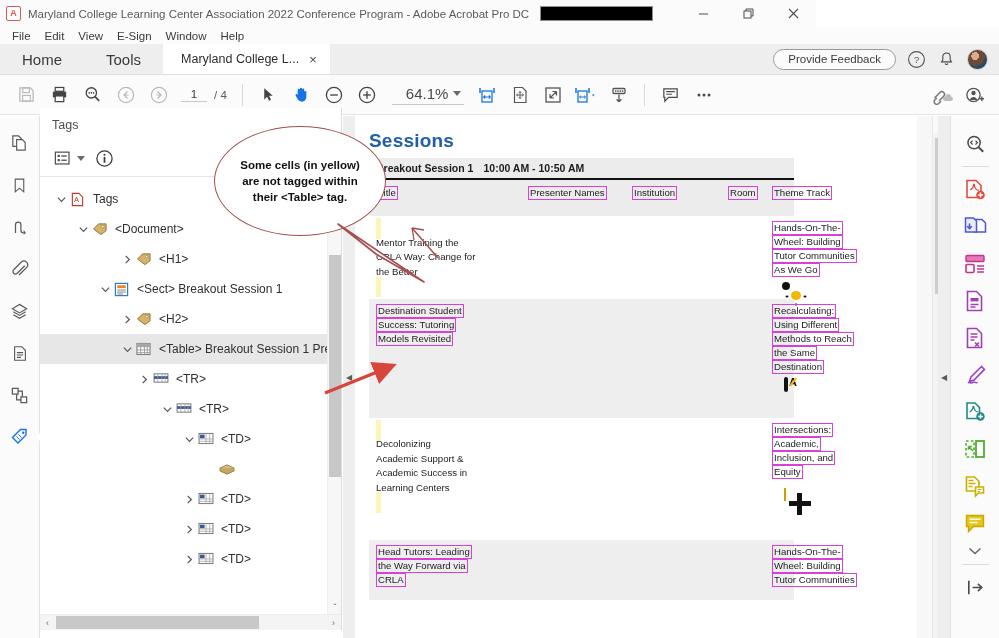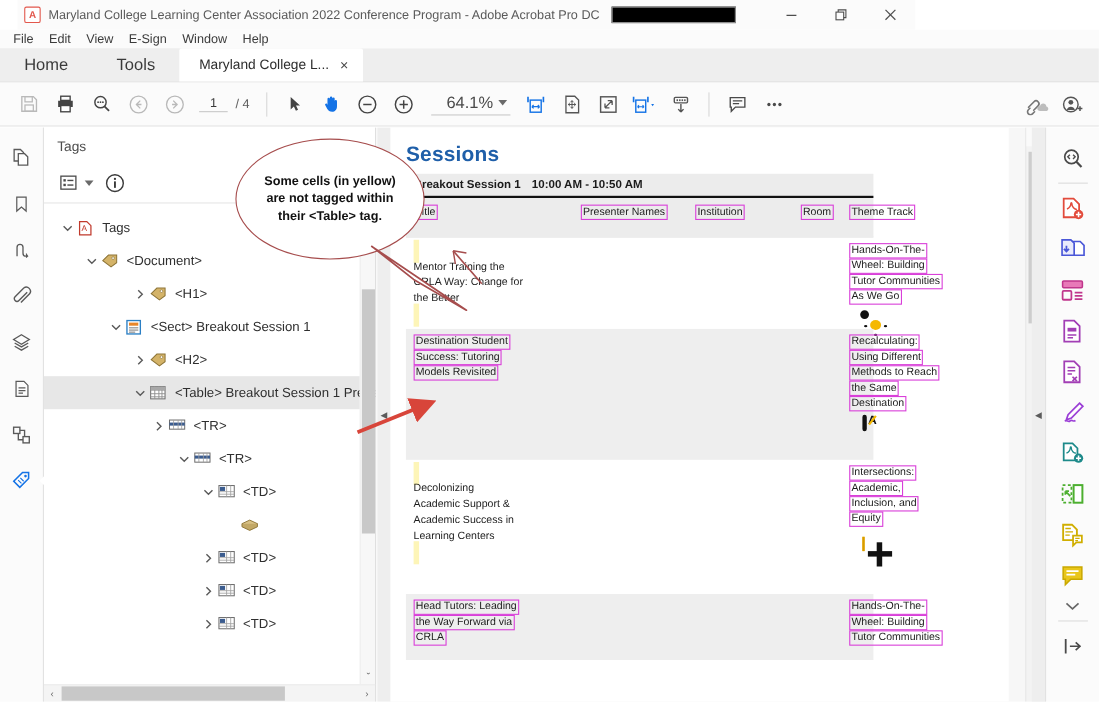--- a/index.html
+++ b/index.html
@@ -7,21 +7,21 @@
     width: 999px; height: 638px;
     overflow: hidden;
     font-family: "Liberation Sans", sans-serif;
     background: #ffffff;
     -webkit-font-smoothing: antialiased;
   }
   .app { position: relative; width: 999px; height: 638px; background: #fff; }
 
   
   .titlebar {
-    position: absolute; top: 0; left: 16px; width: 816px; height: 27px;
+    position: absolute; top: 0; left: 0; width: 816px; height: 27px;
     background: #fbfbfb;
     display: flex; align-items: center;
   }
   .app-logo {
     width: 15px; height: 15px; margin-left: 6px; margin-right: 7px;
     border: 1.3px solid #e2574c; border-radius: 2px;
     position: relative; background: #fff; flex: none;
   }
   .app-logo::after {
     content: "A"; position: absolute; left: 0; right: 0; top: -1px;
@@ -135,21 +135,21 @@
   }
   .rail-btn.selected { color: #1473e6; }
   .rail-btn.selected::after {
     content: ""; position: absolute; right: -10px; top: 4px;
     border-top: 9px solid transparent; border-bottom: 9px solid transparent;
     border-right: 9px solid #fff;
   }
 
   
   .tags-panel {
-    position: absolute; top: 116px; left: 40px; width: 302px; height: 522px;
+    position: absolute; top: 108px; left: 40px; width: 302px; height: 522px;
     background: #fff; border-right: 1px solid #dcdcdc;
     display: flex; flex-direction: column;
   }
   .tags-title {
     height: 33px; display: flex; align-items: center; padding-left: 12px;
     font-size: 12.5px; color: #4d4d4d;
   }
   .tags-tools {
     height: 36px; display: flex; align-items: center; gap: 6px; padding-left: 12px;
     border-bottom: 1px solid #e6e6e6;
@@ -367,20 +367,36 @@
     <div class="menu-item">Window</div>
     <div class="menu-item">Help</div>
   </div>
 
   <div class="tabstrip">
     <div class="nav-tab">Home</div>
     <div class="nav-tab">Tools</div>
     <div class="doc-tab">
       <span>Maryland College L...</span>
       <span class="close-x">×</span>
+    </div>
+    <div class="tab-right">
+      <div class="feedback-btn">Provide Feedback</div>
+      <div>
+        <svg class="circ-icon" viewBox="0 0 20 20">
+          <circle cx="10" cy="10" r="8.3" fill="none" stroke="#555" stroke-width="1.2"></circle>
+          <text x="10" y="14" font-size="10.5" text-anchor="middle" fill="#555" font-family="Liberation Sans">?</text>
+        </svg>
+      </div>
+      <div>
+        <svg class="circ-icon" viewBox="0 0 20 20">
+          <path d="M10 3.2c-2.3 0-3.9 1.7-3.9 3.9v3.3l-1.3 2.1h10.4l-1.3-2.1V7.1c0-2.2-1.6-3.9-3.9-3.9z" fill="none" stroke="#4b4b4b" stroke-width="1.15"></path>
+          <path d="M8.5 14.2a1.6 1.6 0 0 0 3 0" fill="none" stroke="#4b4b4b" stroke-width="1.15"></path>
+        </svg>
+      </div>
+      <div class="avatar"></div>
     </div>
   </div>
 
   <div class="toolbar">
     <div class="tb-btn disabled">
       <svg width="19" height="19" viewBox="0 0 20 20">
         <path d="M3 3h11l3 3v11H3z" fill="none" stroke="currentColor" stroke-width="1.3"></path>
         <rect x="6" y="3" width="7" height="5" fill="none" stroke="currentColor" stroke-width="1.2"></rect>
         <rect x="6" y="11" width="8" height="6" fill="none" stroke="currentColor" stroke-width="1.2"></rect>
       </svg>

